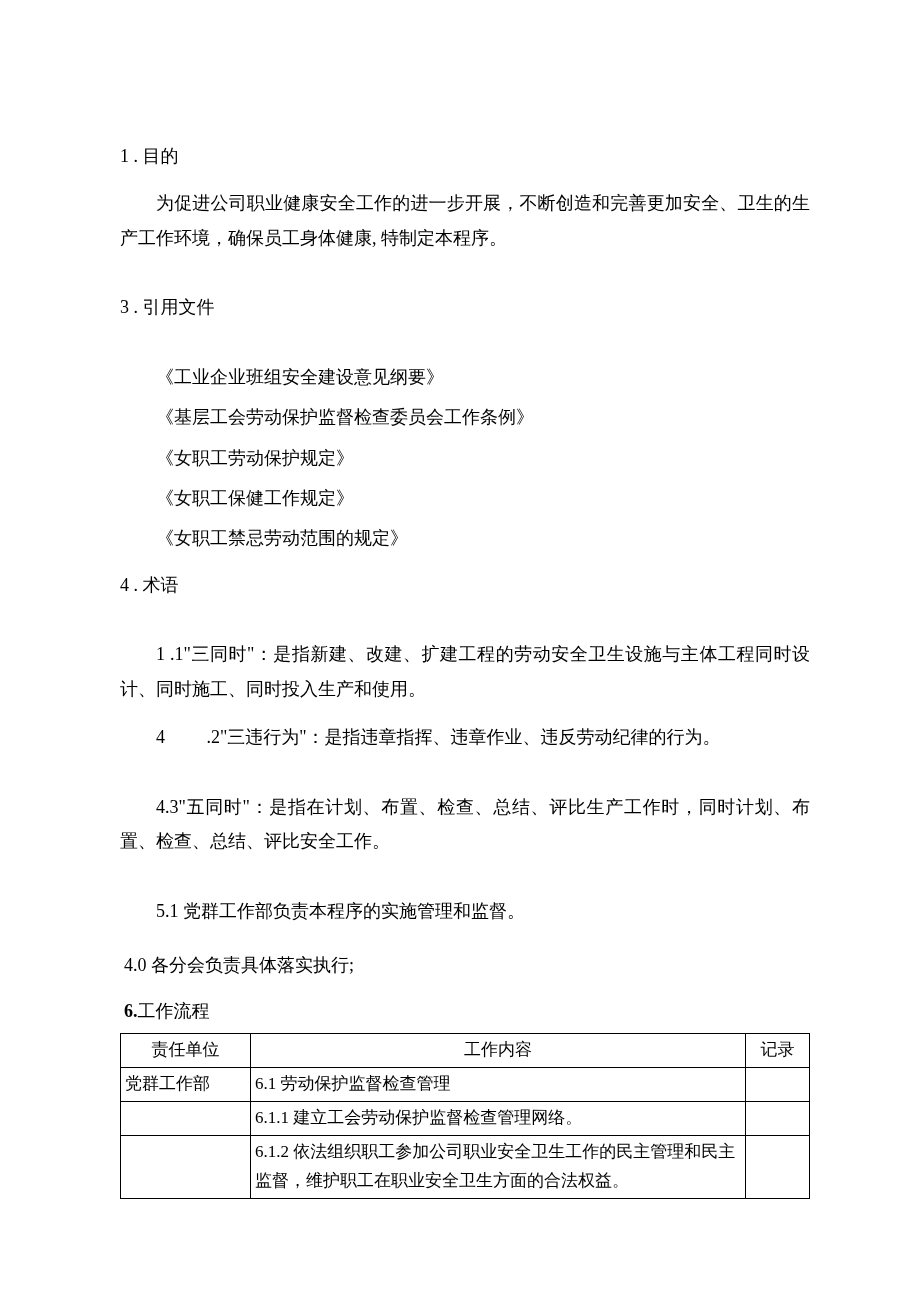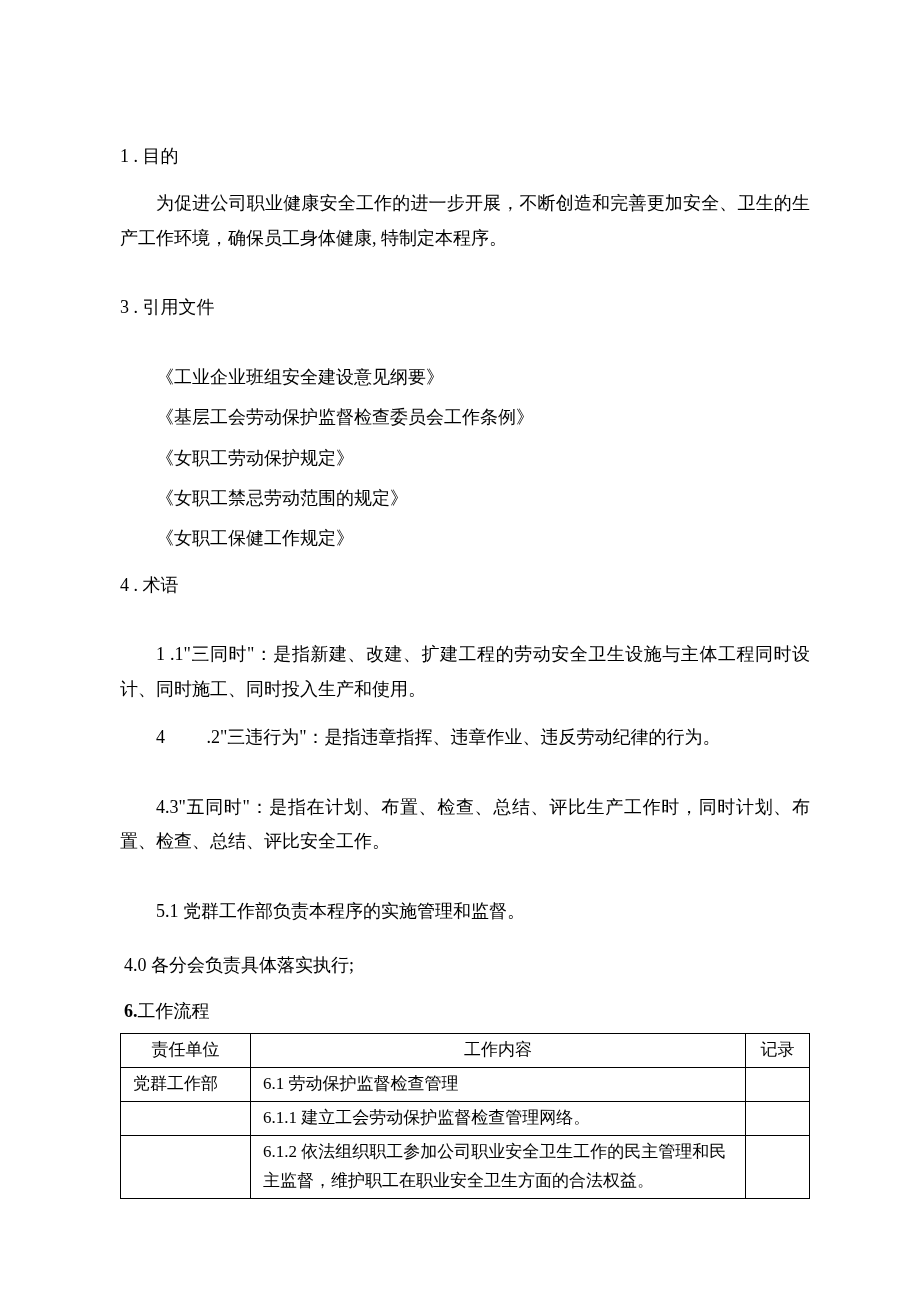--- a/index.html
+++ b/index.html
@@ -57,21 +57,21 @@
     font-weight: bold;
   }
   table.workflow {
     border-collapse: collapse;
     width: 100%;
     table-layout: fixed;
     font-size: 17px;
   }
   table.workflow td, table.workflow th {
     border: 1px solid #000;
-    padding: 2px 12px;
+    padding: 2px 4px;
     vertical-align: top;
     line-height: 1.7;
     font-weight: normal;
   }
   table.workflow th {
     text-align: center;
   }
   .col-unit { width: 130px; }
   .col-content { }
   .col-record { width: 64px; }
@@ -98,22 +98,22 @@
   <p class="indent-para">为促进公司职业健康安全工作的进一步开展，不断创造和完善更加安全、卫生的生产工作环境，确保员工身体健康, 特制定本程序。</p>
 
   <div class="gap"></div>
 
   <p class="section-heading">3 . 引用文件</p>
   <div class="gap"></div>
   <div class="ref-list">
     <p class="ref-item">《工业企业班组安全建设意见纲要》</p>
     <p class="ref-item">《基层工会劳动保护监督检查委员会工作条例》</p>
     <p class="ref-item">《女职工劳动保护规定》</p>
+    <p class="ref-item">《女职工保健工作规定》</p>
     <p class="ref-item">《女职工禁忌劳动范围的规定》</p>
-    <p class="ref-item">《女职工保健工作规定》</p>
   </div>
 
   <p class="section-heading">4 . 术语</p>
   <div class="gap"></div>
   <p class="indent-para">1 .1"三同时"：是指新建、改建、扩建工程的劳动安全卫生设施与主体工程同时设计、同时施工、同时投入生产和使用。</p>
   <p class="term-42">
     <span class="num">4</span><span>.2"三违行为"：是指违章指挥、违章作业、违反劳动纪律的行为。</span>
   </p>
   <div class="gap"></div>
   <p class="indent-para">4.3"五同时"：是指在计划、布置、检查、总结、评比生产工作时，同时计划、布置、检查、总结、评比安全工作。</p>

